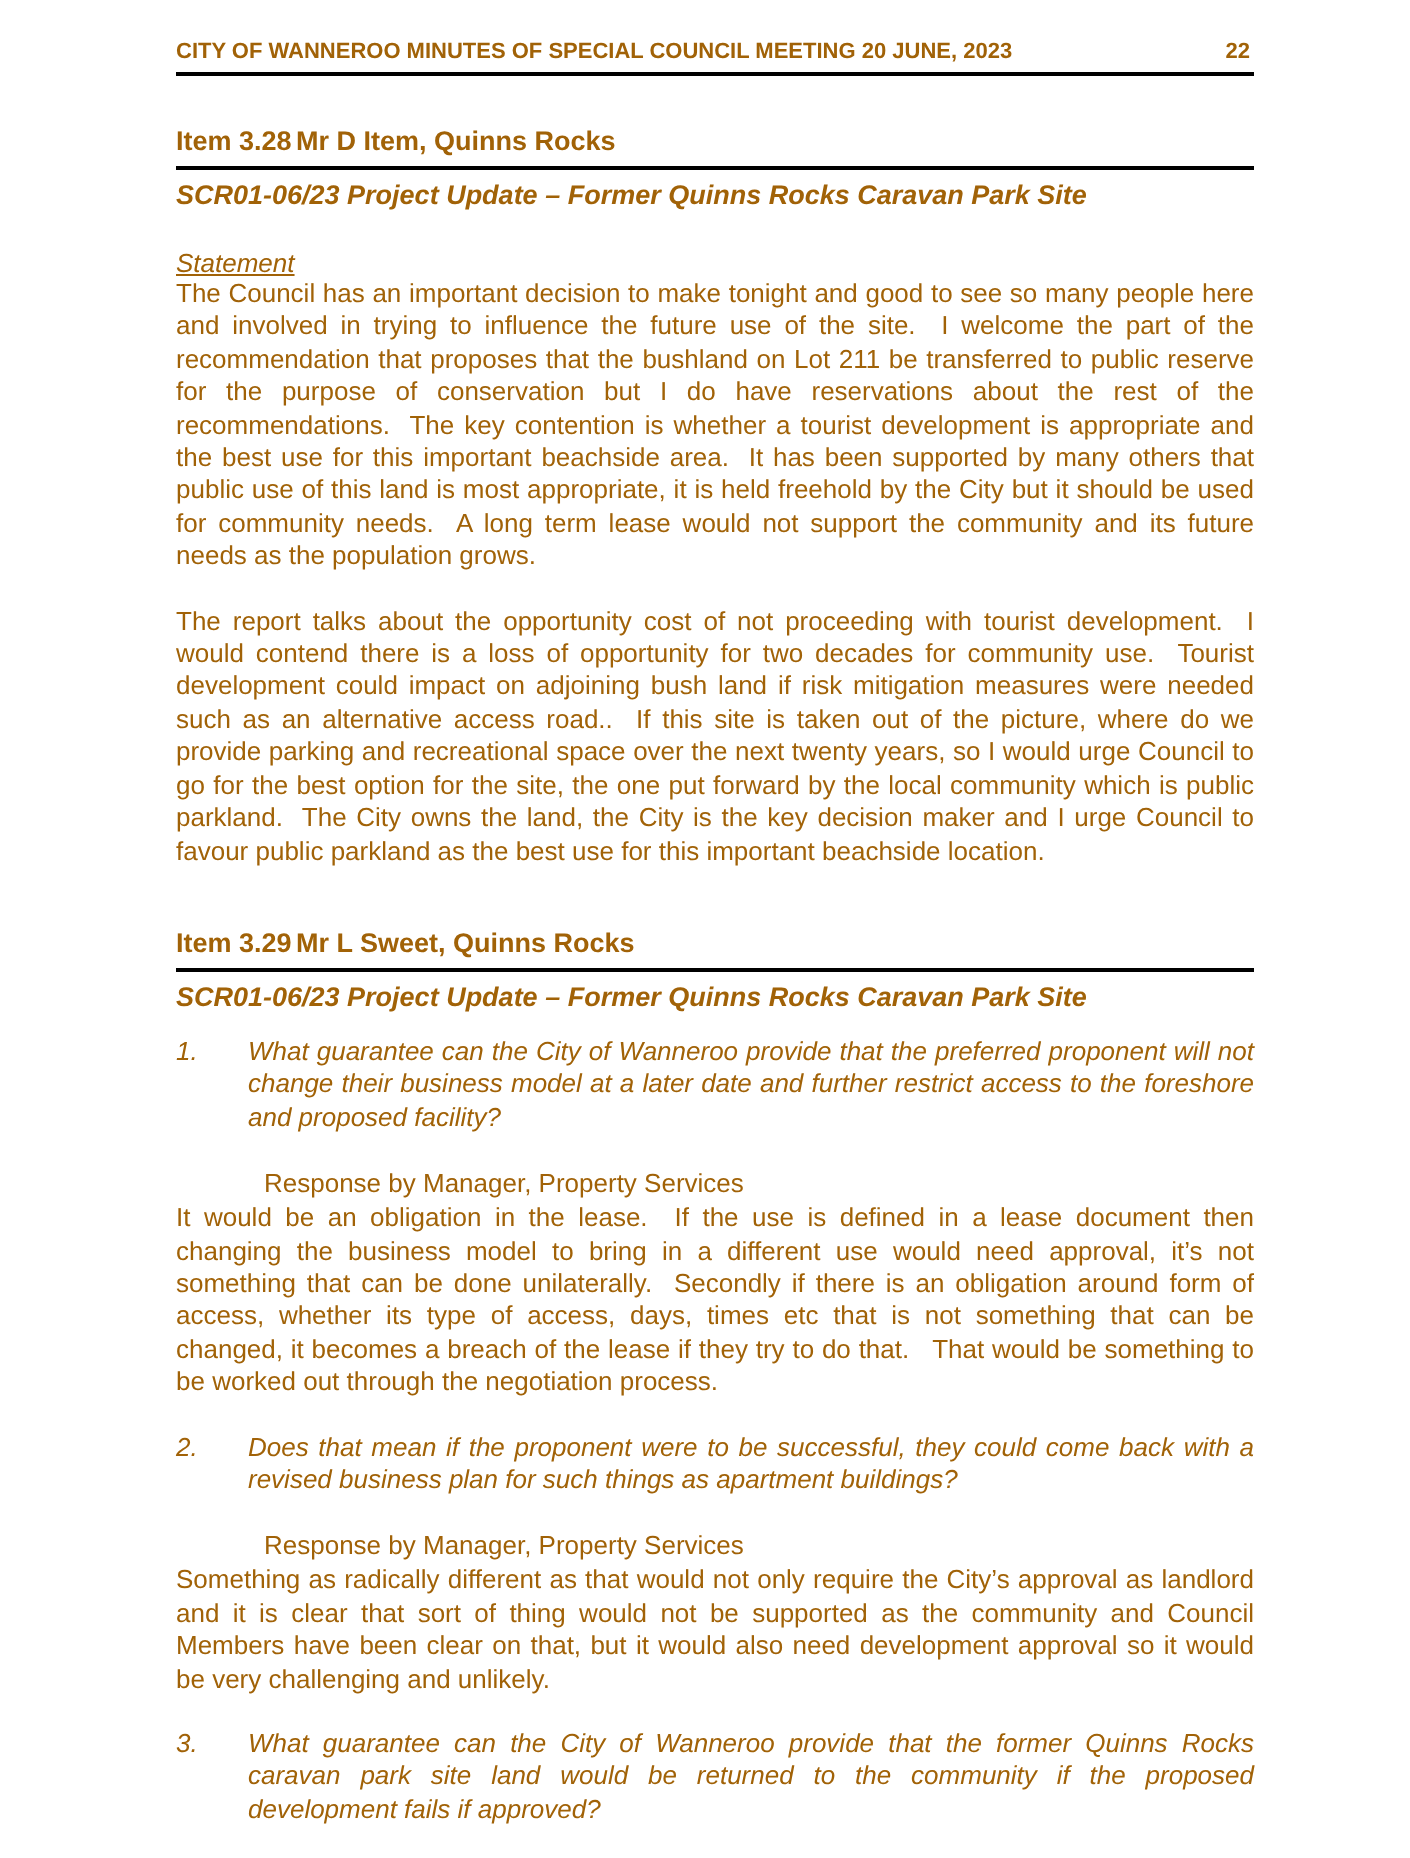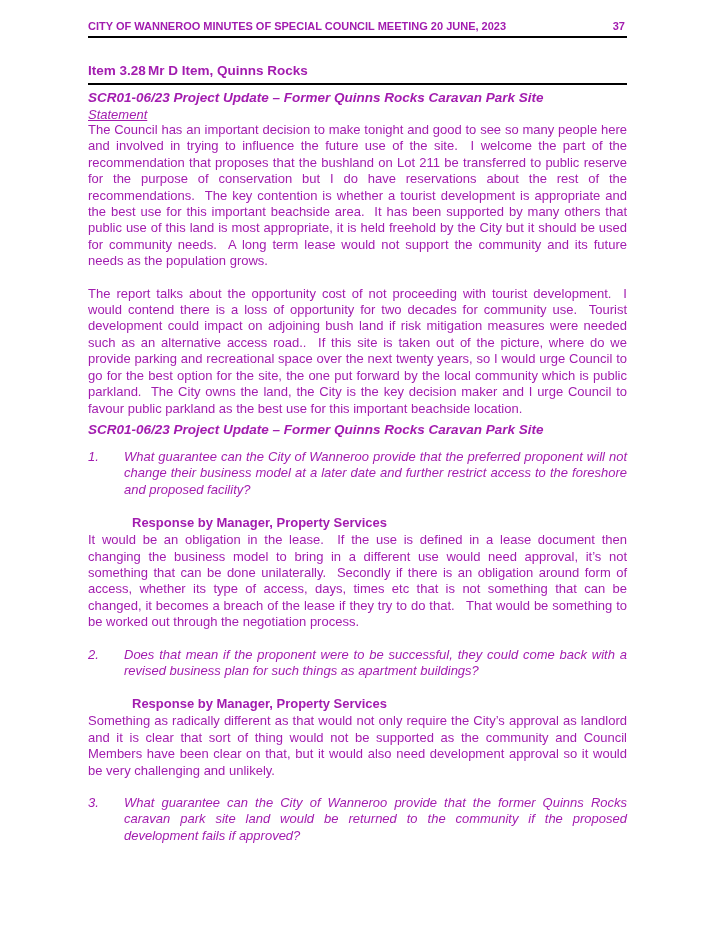--- a/index.html
+++ b/index.html
@@ -2,21 +2,21 @@
 <html><head>
 <meta charset="utf-8">
 <style>
   html,body { margin:0; padding:0; background:#ffffff; }
   .page {
     position: relative;
     width: 705px;
     height: 929px;
     margin: 0 auto;
     background: #ffffff;
-    color: #a21caf;
+    color: #a16207;
     font-family: "Liberation Sans", sans-serif;
     box-sizing: border-box;
     padding: 20px 78px 0 88px;
     overflow: hidden;
   }
   
   .runhead {
     display: flex;
     justify-content: space-between;
     align-items: flex-end;
@@ -42,21 +42,21 @@
     font-size: 13.5px;
     font-weight: bold;
     font-style: italic;
     margin-top: 5px;
   }
 
   .statement-label {
     font-size: 13px;
     font-style: italic;
     text-decoration: underline;
-    margin-top: 2px;
+    margin-top: 19px;
   }
 
   .para {
     font-size: 13px;
     line-height: 16.4px;
     text-align: justify;
     white-space: pre-wrap;
     margin: 0;
   }
   .para.italic { }
@@ -67,49 +67,53 @@
     margin-top: 16px;
     font-size: 13px;
     line-height: 16.4px;
     font-style: italic;
   }
   .qitem .qnum { width: 36px; flex: 0 0 36px; }
   .qitem .qtext { flex: 1; text-align: justify; white-space: pre-wrap; }
 
   .response-heading {
     font-size: 13px;
-    font-weight: bold;
+    font-weight: normal;
     margin-top: 17px;
     padding-left: 44px;
   }
   .response-body { margin-top: 2px; }
 </style>
 </head>
 <body>
 
 <div class="page">
 
   <div class="runhead">
     <span>CITY OF WANNEROO MINUTES OF SPECIAL COUNCIL MEETING 20 JUNE, 2023</span>
-    <span class="pageno">37</span>
+    <span class="pageno">22</span>
   </div>
 
   <div class="item-heading">
     <span class="item-label">Item 3.28</span>
     <span>Mr D Item, Quinns Rocks</span>
   </div>
 
   <div class="subject">SCR01-06/23 Project Update – Former Quinns Rocks Caravan Park Site</div>
 
   <div class="statement-label">Statement</div>
 
   <p class="para italic">The Council has an important decision to make tonight and good to see so many people here and involved in trying to influence the future use of the site.  I welcome the part of the recommendation that proposes that the bushland on Lot 211 be transferred to public reserve for the purpose of conservation but I do have reservations about the rest of the recommendations.  The key contention is whether a tourist development is appropriate and the best use for this important beachside area.  It has been supported by many others that public use of this land is most appropriate, it is held freehold by the City but it should be used for community needs.  A long term lease would not support the community and its future needs as the population grows.</p>
   <div class="gap"></div>
   <p class="para italic">The report talks about the opportunity cost of not proceeding with tourist development.  I would contend there is a loss of opportunity for two decades for community use.  Tourist development could impact on adjoining bush land if risk mitigation measures were needed such as an alternative access road..  If this site is taken out of the picture, where do we provide parking and recreational space over the next twenty years, so I would urge Council to go for the best option for the site, the one put forward by the local community which is public parkland.  The City owns the land, the City is the key decision maker and I urge Council to favour public parkland as the best use for this important beachside location.</p>
 
+  <div class="item-heading" style="margin-top:30px;">
+    <span class="item-label">Item 3.29</span>
+    <span>Mr L Sweet, Quinns Rocks</span>
+  </div>
 
   <div class="subject">SCR01-06/23 Project Update – Former Quinns Rocks Caravan Park Site</div>
 
   <div class="qitem" style="margin-top:12px;">
     <span class="qnum">1.</span>
     <span class="qtext">What guarantee can the City of Wanneroo provide that the preferred proponent will not change their business model at a later date and further restrict access to the foreshore and proposed facility?</span>
   </div>
 
   <div class="response-heading">Response by Manager, Property Services</div>
   <p class="para response-body">It would be an obligation in the lease.  If the use is defined in a lease document then changing the business model to bring in a different use would need approval, it’s not something that can be done unilaterally.  Secondly if there is an obligation around form of access, whether its type of access, days, times etc that is not something that can be changed, it becomes a breach of the lease if they try to do that.   That would be something to be worked out through the negotiation process.</p>

